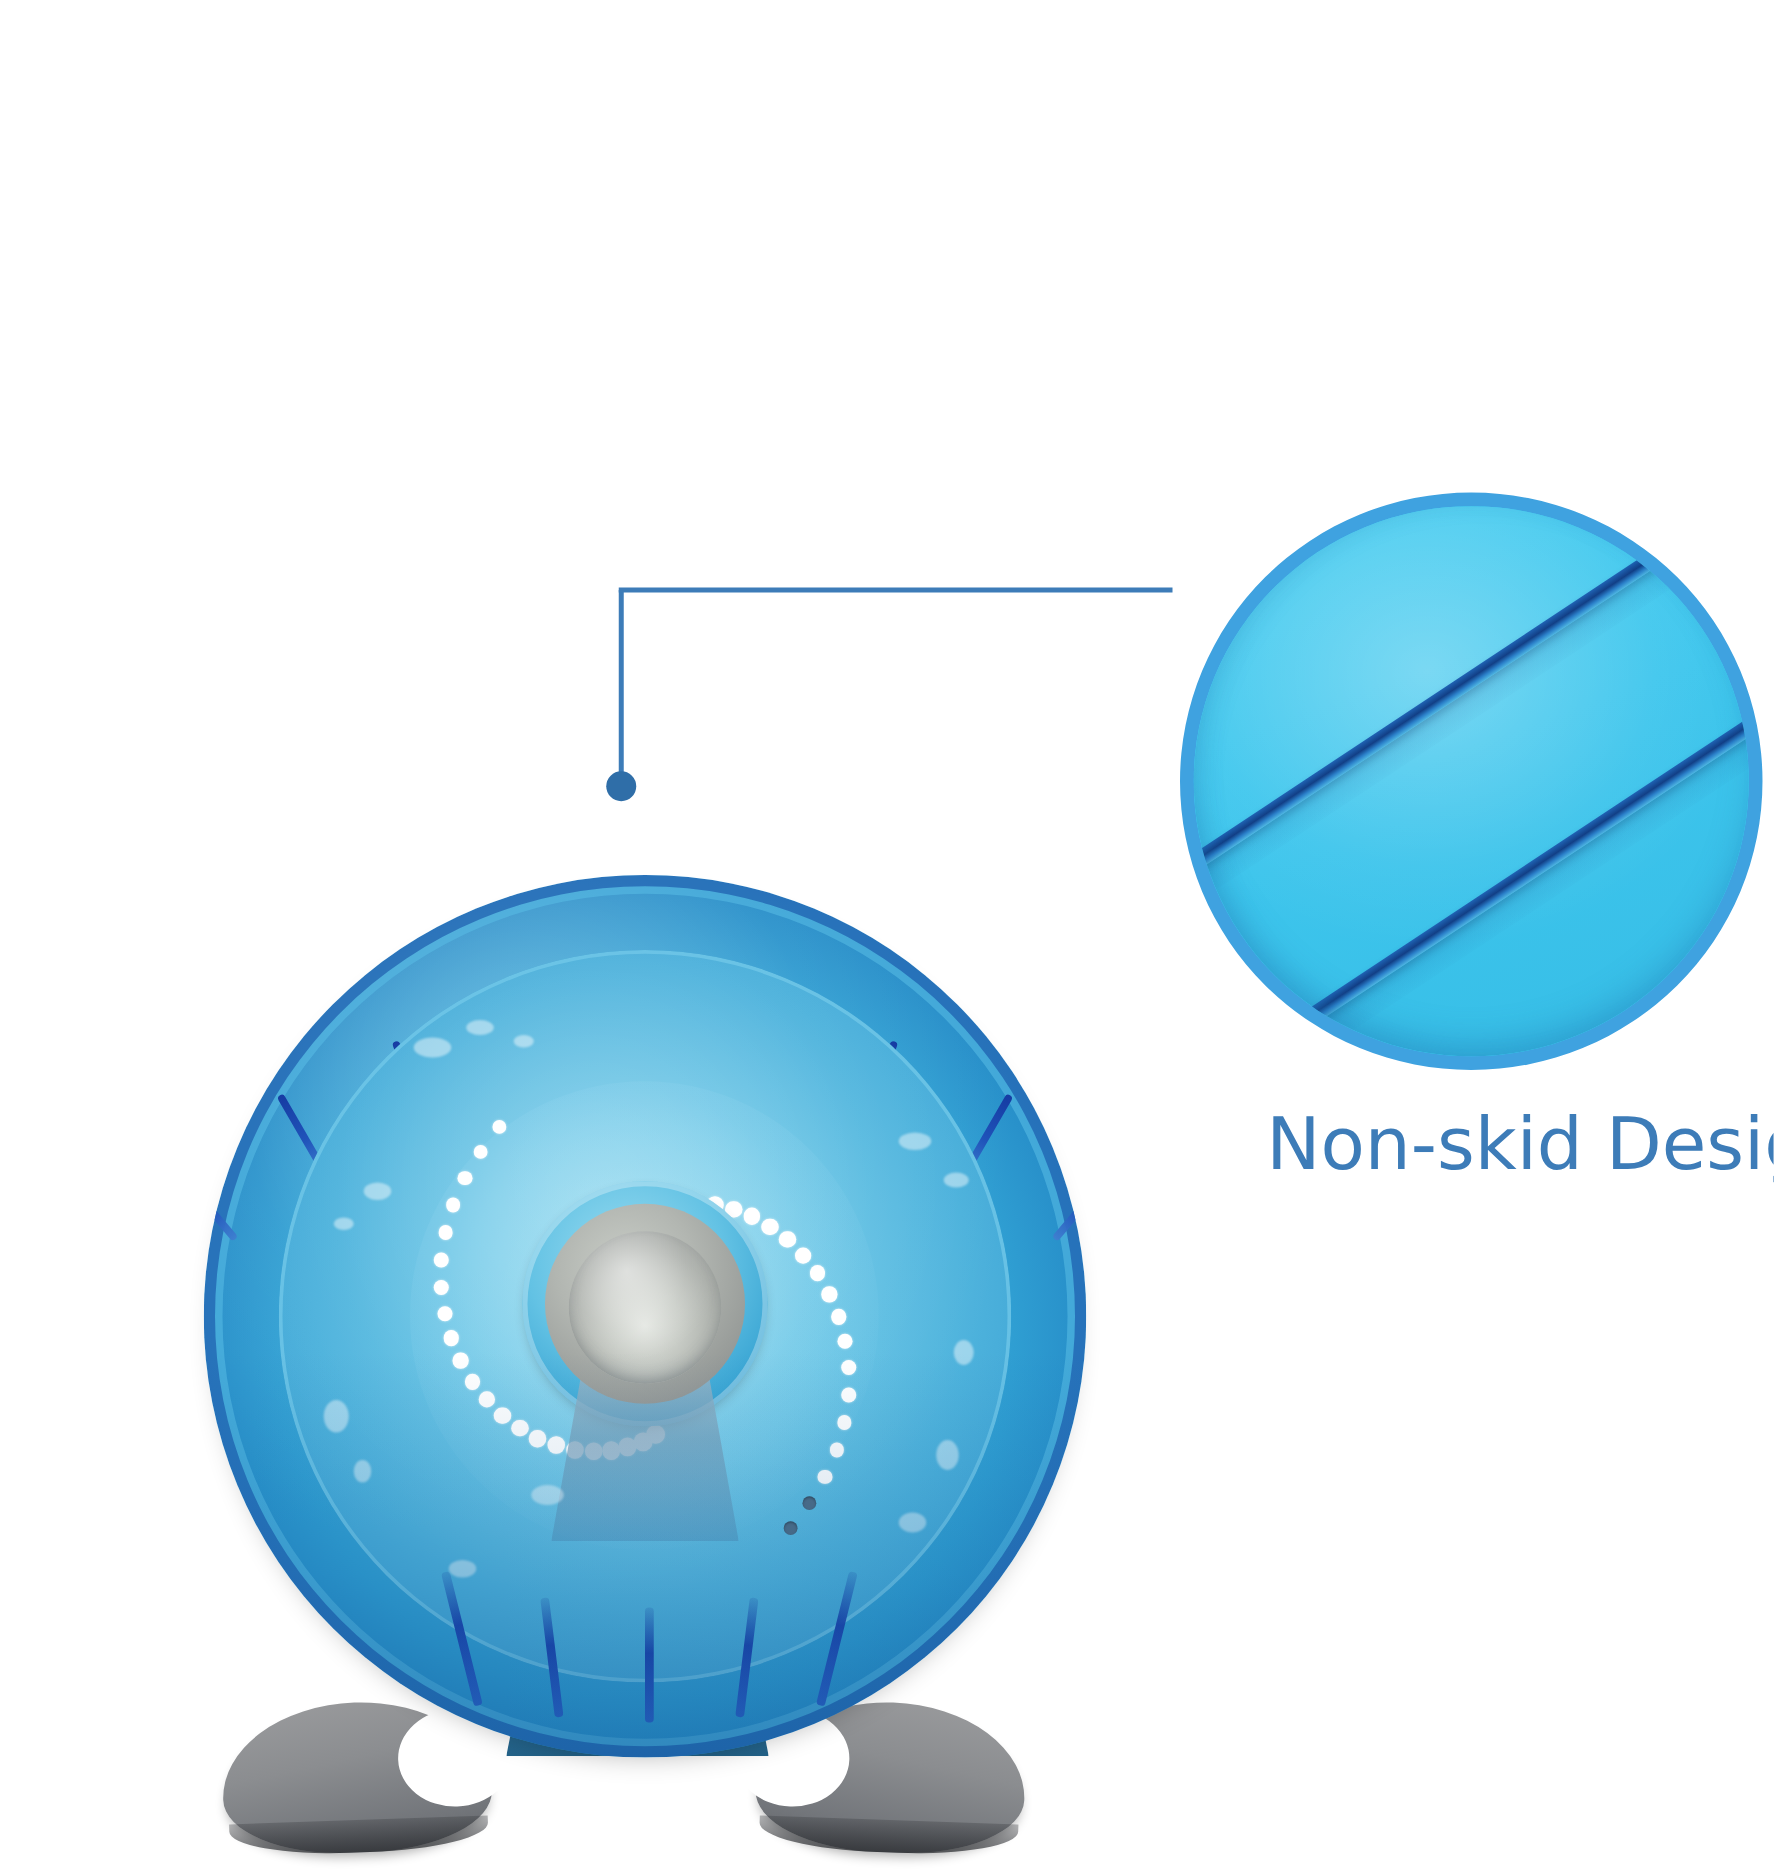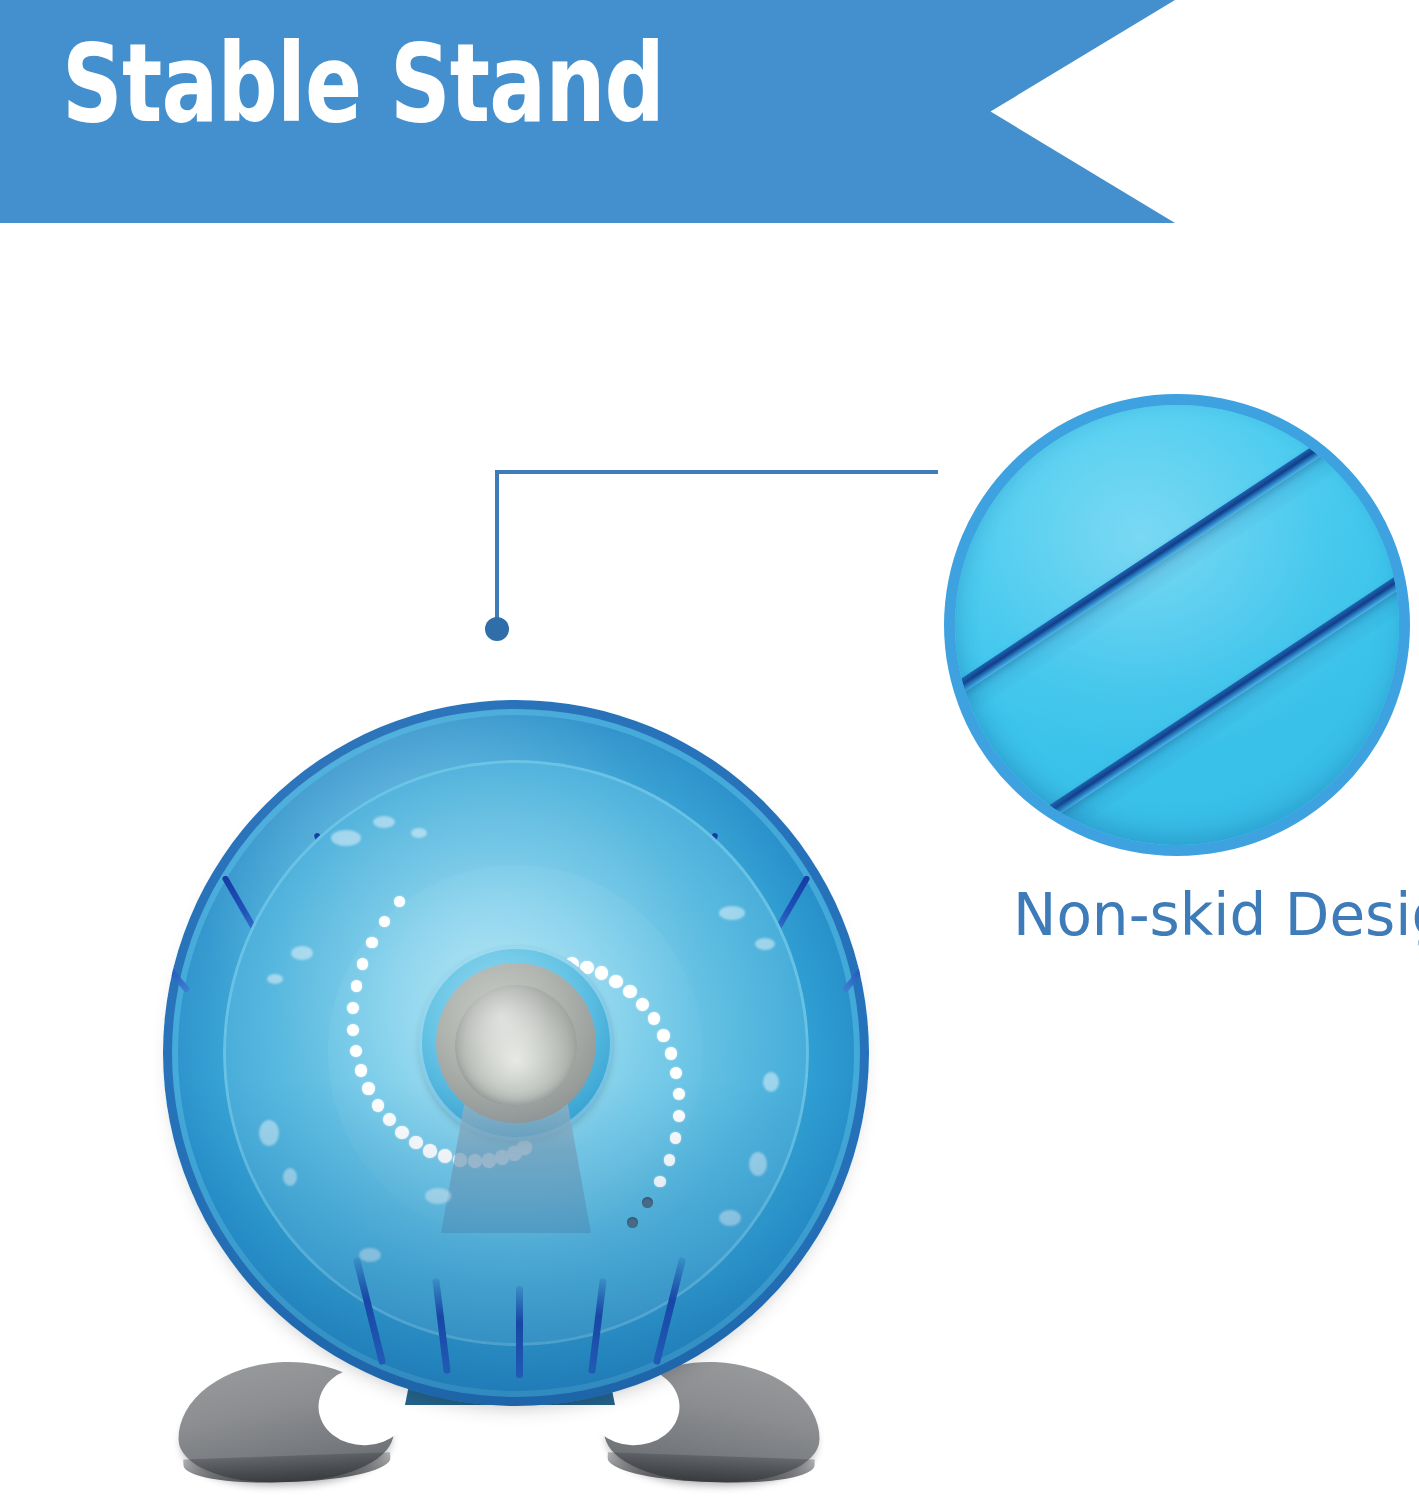--- a/index.html
+++ b/index.html
@@ -311,24 +311,20 @@
     border-radius: 50%;
     background: rgba(255,255,255,0.45);
     filter: blur(1px);
   }
 </style>
 </head>
 <body>
 
 <div id="page">
 
-  <div id="banner-wrap">
-    <div id="banner-shape"></div>
-    <div id="banner-title">Stable Stand</div>
-  </div>
 
   <div id="callout">
     <svg width="500" height="220" viewBox="0 0 500 220">
       <polyline points="27,32 27,185" fill="none" stroke="#3d7cb8" stroke-width="4"></polyline>
       <polyline points="25,32 468,32" fill="none" stroke="#3d7cb8" stroke-width="4"></polyline>
       <circle cx="27" cy="189" r="12" fill="#2f6ea8"></circle>
     </svg>
   </div>
 
   <div id="inset-circle">

